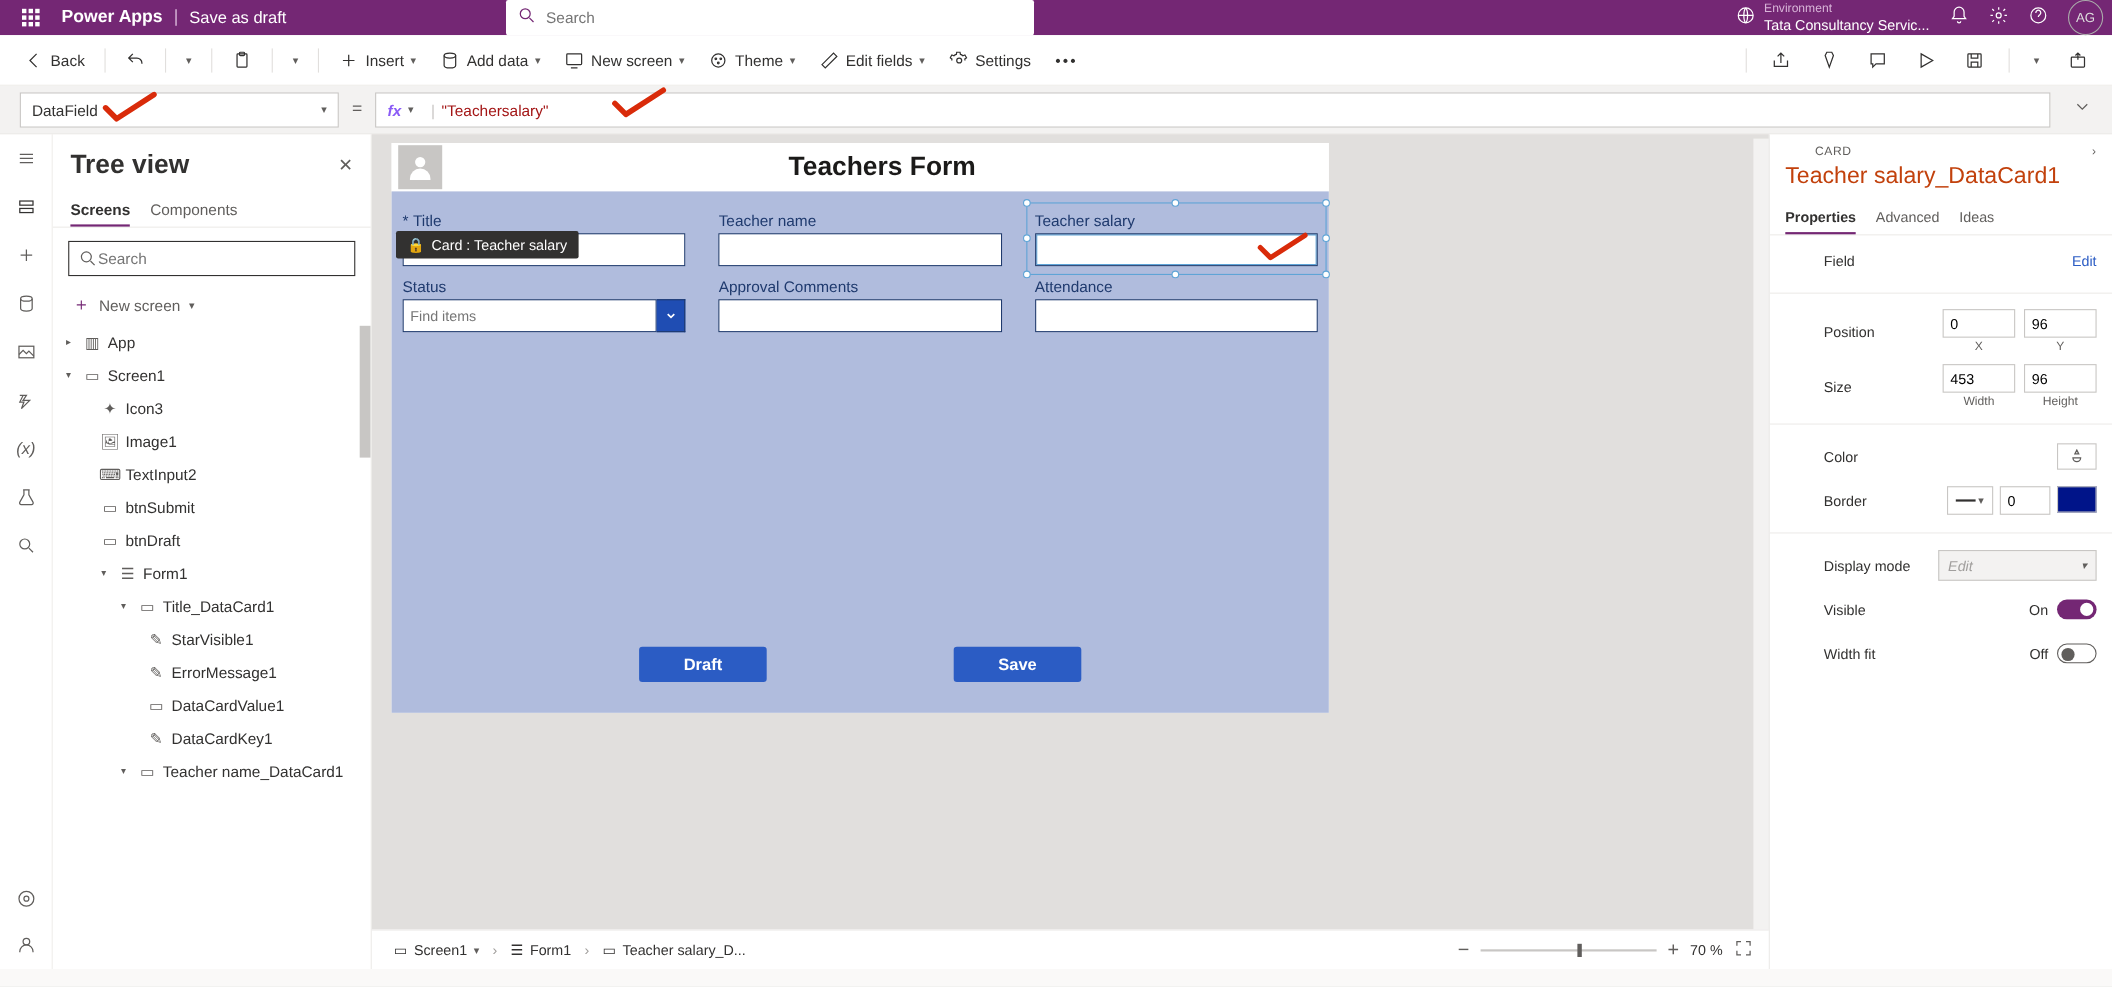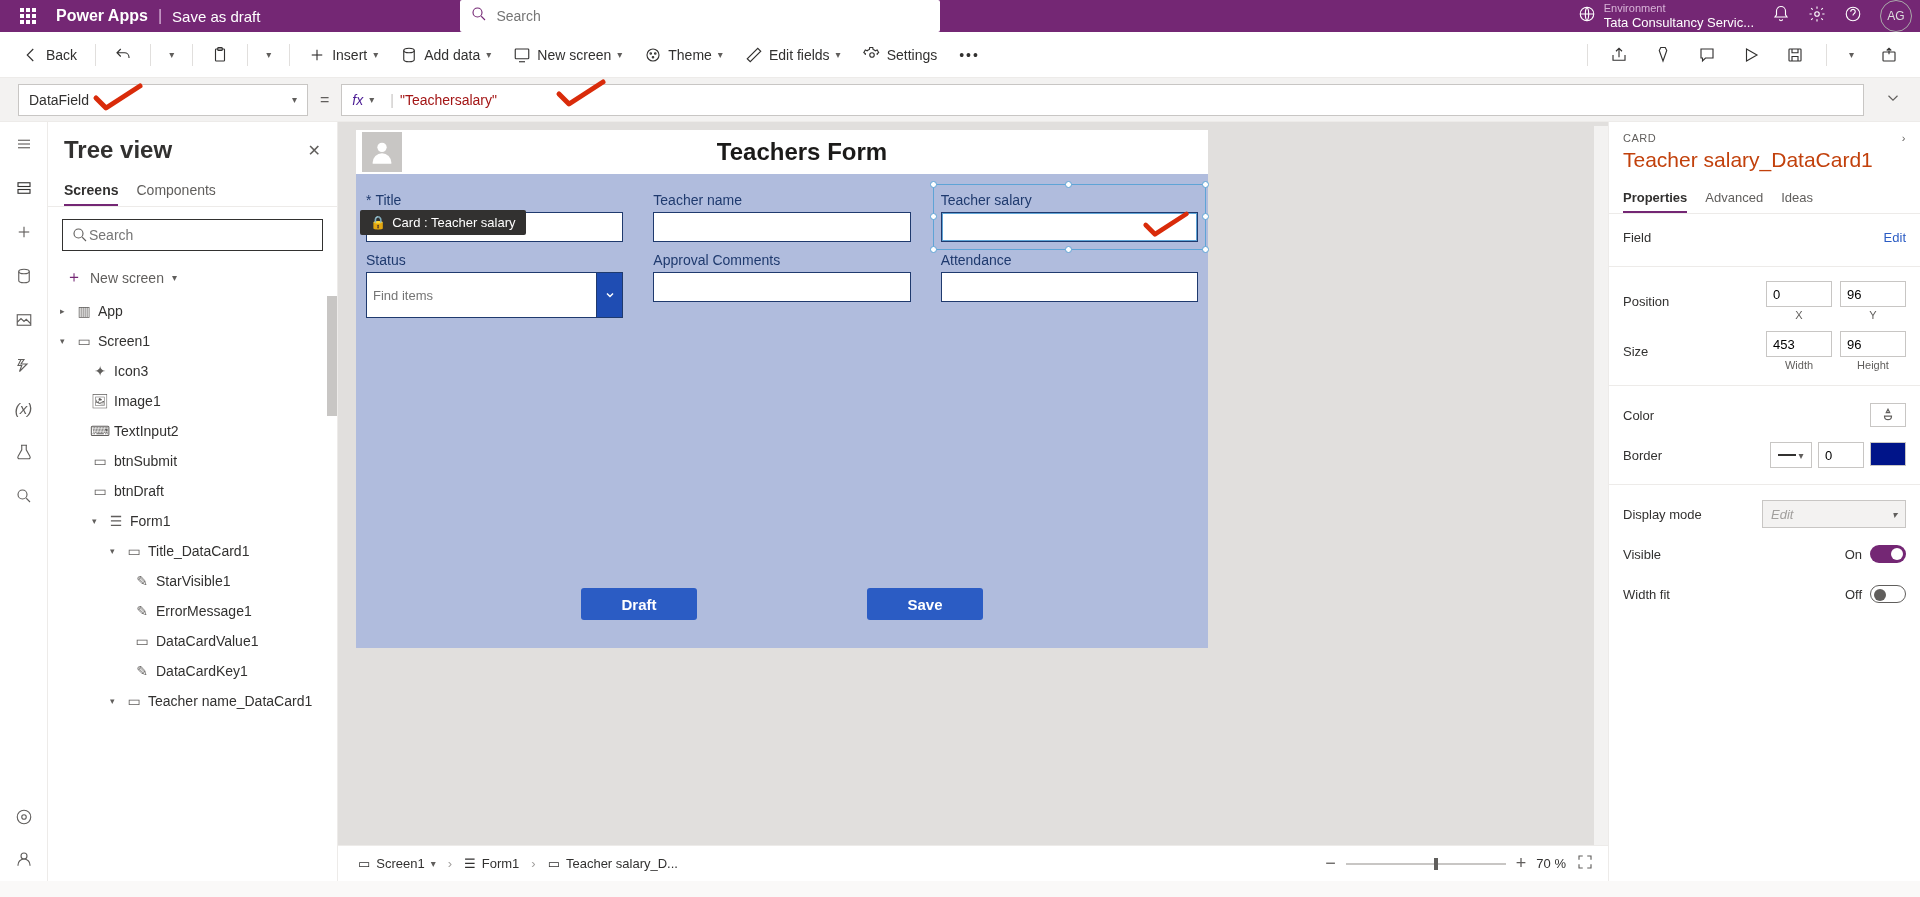--- a/index.html
+++ b/index.html
@@ -28,21 +28,21 @@
 .cmd-item { display:flex; align-items:center; gap:6px; padding:4px 8px; cursor:pointer; border-radius:2px; }
 .cmd-sep { width:1px; height:22px; background:#e1dfdd; margin:0 4px; }
 .cmd-chev { font-size:10px; color:#605e5c; }
 .cmd-right { margin-left:auto; display:flex; align-items:center; gap:10px; }
 
 
 .formulabar { height:44px; background:#f3f2f1; border-bottom:1px solid #edebe9; display:flex; align-items:center; padding:1px 18px; gap:12px; position:relative; }
 .prop-drop { background:#fff; border:1px solid #c8c6c4; height:32px; width:290px; display:flex; align-items:center; padding:0 10px; font-size:14px; color:#323130; justify-content:space-between; }
 .eq { font-size:16px; color:#605e5c; }
 .fx-box { background:#fff; border:1px solid #c8c6c4; height:32px; flex:1; display:flex; align-items:center; padding:0 10px; font-family: "Consolas", monospace; font-size:14px; }
-.fx-label { font-style:italic; color:#4c1d95; margin-right:6px; }
+.fx-label { font-style:italic; color:#8b5cf6; margin-right:6px;font-weight:bold; }
 .fx-chev { font-size:10px; color:#605e5c; margin-right:10px; }
 .fx-val { color:#a31515; }
 .expand-fx { margin-left:8px; color:#605e5c; cursor:pointer; }
 
 
 .main { display:flex; height: calc(897px - 48px - 46px - 44px); }
 
 
 .rail { width:48px; background:#fff; border-right:1px solid #edebe9; display:flex; flex-direction:column; align-items:center; padding-top:10px; gap:20px; }
 .rail-item { width:24px; height:24px; display:flex; align-items:center; justify-content:center; color:#605e5c; cursor:pointer; }
@@ -77,50 +77,50 @@
 .app-header { height:44px; display:flex; align-items:center; padding:0 6px; background:#fff; }
 .avatar-ph { width:40px; height:40px; background:#c8c6c4; display:flex; align-items:center; justify-content:center; border-radius:0; }
 .avatar-ph svg { fill:#fff; }
 .form-title { flex:1; text-align:center; font-size:24px; font-weight:700; color:#1b1a19; }
 .form-area { background:#b0bcdd; height:474px; padding:18px 10px 10px; position:relative; }
 .form-grid { display:grid; grid-template-columns: repeat(3, 1fr); gap:10px 30px; }
 .field { display:flex; flex-direction:column; gap:4px; position:relative; }
 .field-label { font-size:14px; color:#1f3a6e; }
 .field-input { height:30px; border:1px solid #1f3a6e; background:#fff; padding:0 6px; font-size:13px; }
 .field-combo { display:flex; }
-.field-combo input { flex:1; border:1px solid #1f3a6e; height:46px; padding:0 6px; font-size:13px; }
+.field-combo input { flex:1; border:1px solid #1f3a6e; height:30px; padding:0 6px; font-size:13px; }
 .combo-btn { width:26px; background:#1f4db3; color:#fff; display:flex; align-items:center; justify-content:center; border:1px solid #1f3a6e; border-left:none; }
 .req { color:#1f3a6e; margin-right:4px; }
 .selected-card { position:relative; }
 .sel-border { position:absolute; inset:-8px; border:1px solid #5fa4d6; pointer-events:none; }
 .sel-handle { position:absolute; width:7px; height:7px; background:#fff; border:1px solid #5fa4d6; border-radius:50%; }
 .card-tooltip { position:absolute; top:-34px; left:-6px; background:#323130; color:#fff; font-size:13px; padding:5px 10px; border-radius:2px; display:flex; align-items:center; gap:6px; z-index:5; }
 .form-buttons { position:absolute; bottom:28px; left:0; right:0; display:flex; justify-content:center; gap:170px; }
 .form-btn { background:#2b5cc4; color:#fff; border:none; height:32px; width:116px; border-radius:3px; font-size:15px; font-weight:600; cursor:pointer; }
 
 
 .canvas-bottom { height:36px; background:#fff; border-top:1px solid #edebe9; display:flex; align-items:center; padding:0 14px; gap:6px; font-size:13px; color:#323130; }
 .crumb { display:flex; align-items:center; gap:6px; padding:2px 6px; }
 .crumb-sep { color:#a19f9d; }
 .zoom-area { margin-left:auto; display:flex; align-items:center; gap:10px; }
 .zoom-track { width:160px; height:2px; background:#c8c6c4; position:relative; }
 .zoom-thumb { position:absolute; top:-5px; left:55%; width:4px; height:12px; background:#605e5c; }
 
 
 .props { width:312px; background:#fff; border-left:1px solid #edebe9; display:flex; flex-direction:column; font-size:13px; color:#323130; }
 .props-head { padding:10px 14px 4px; }
-.props-type { font-size:11px; color:#605e5c; letter-spacing:0.5px; display:flex; align-items:flex-end; }
+.props-type { font-size:11px; color:#605e5c; letter-spacing:0.5px; display:flex; align-items:flex-end;margin-left:27px; }
 .props-type .chev { margin-left:auto; color:#605e5c; }
 .props-name { font-size:21px; color:#c2410c; margin-top:4px; }
 .props-tabs { display:flex; gap:18px; padding:8px 14px 0; border-bottom:1px solid #edebe9; }
 .ptab { padding:6px 0; color:#605e5c; cursor:pointer; }
 .ptab.active { color:#323130; border-bottom:2px solid #742774; font-weight:600; }
 .prop-rows { padding:8px 14px; display:flex; flex-direction:column; gap:10px; }
 .prow { display:flex; align-items:center; min-height:30px; }
-.prow .plabel { flex:1; }
+.prow .plabel { flex:1;margin-left:35px; }
 .plink { color:#2b5cc4; cursor:pointer; }
 .pinput { width:66px; height:26px; border:1px solid #c8c6c4; padding:0 6px; font-size:13px; }
 .psublabel { font-size:11px; color:#605e5c; text-align:center; width:66px; }
 .pcol2 { display:flex; gap:8px; }
 .pstack { display:flex; flex-direction:column; align-items:center; gap:2px; }
 .color-swatch { width:36px; height:24px; background:#fff; border:1px solid #c8c6c4; display:flex; align-items:center; justify-content:center; }
 .border-style { width:42px; height:26px; border:1px solid #c8c6c4; display:flex; align-items:center; justify-content:center; gap:2px; }
 .border-swatch { width:36px; height:24px; background:#001489; border:1px solid #c8c6c4; }
 .disp-drop { width:144px; height:28px; border:1px solid #c8c6c4; background:#f3f2f1; color:#a19f9d; display:flex; align-items:center; padding:0 8px; justify-content:space-between; font-style:italic;}
 .toggle { width:36px; height:18px; border-radius:10px; position:relative; }

